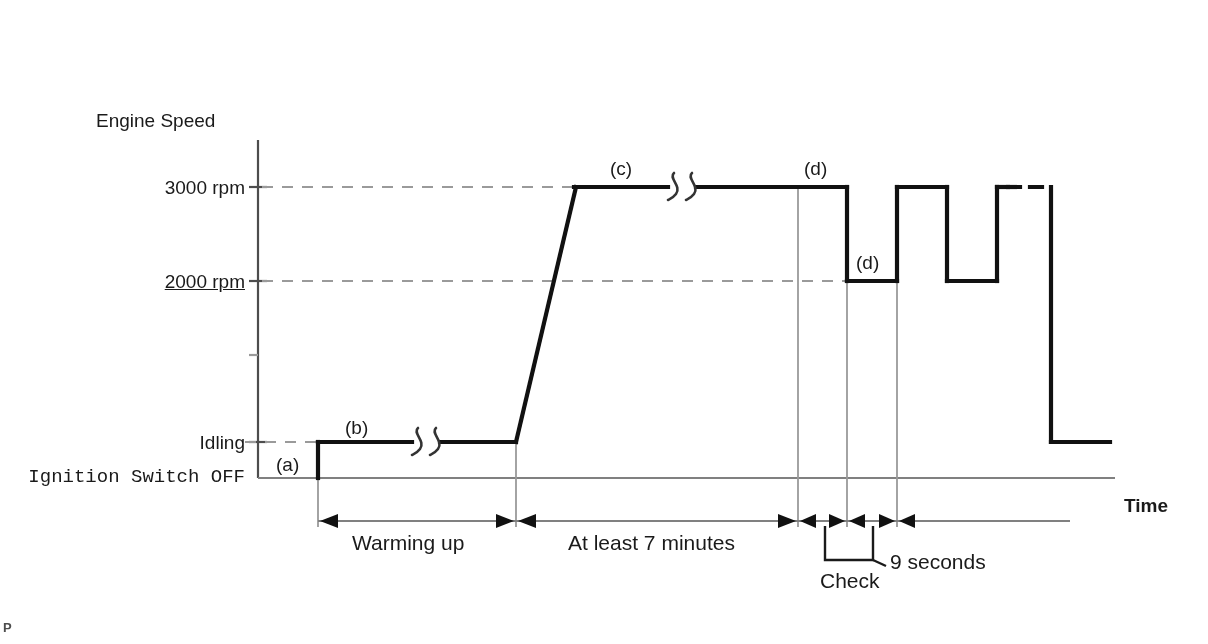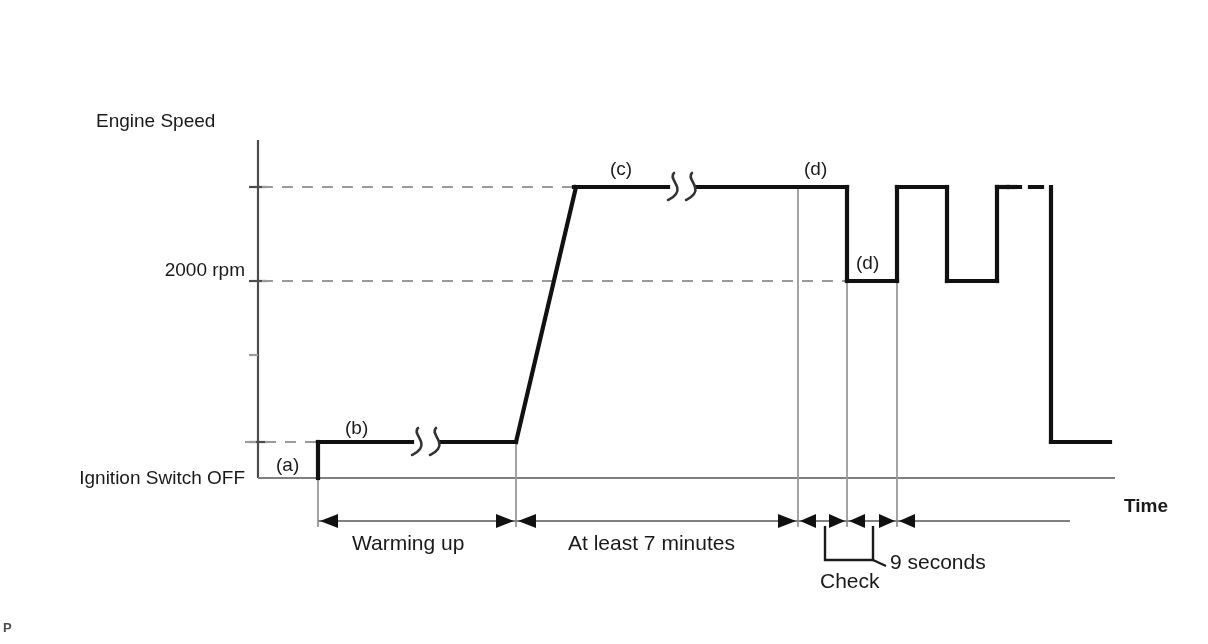--- a/index.html
+++ b/index.html
@@ -141,25 +141,27 @@
     <g fill="none" stroke="#1a1a1a" stroke-width="2.4">
       <path d="M 825 526 L 825 560 L 873 560 L 873 526"></path>
       <path d="M 873 560 L 886 566"></path>
     </g>
 
     <g></g>
   </svg>
 
   <div class="lbl axis-title" style="left:96px; top:111px;text-align:center;">Engine Speed</div>
 
+  <div class="lbl tick-label" style="left:40px; top:178px; width:205px;">3000 rpm</div>
 
-  <div class="lbl tick-label" style="left:40px; top:260px; width:205px;">2000 rpm</div>
+  <div class="lbl tick-label" style="left:40px; top:272px; width:205px;text-decoration:underline;">2000 rpm</div>
 
+  <div class="lbl tick-label" style="left:40px; top:433px; width:205px;">Idling</div>
 
-  <div class="lbl tick-label" style="left:10px; top:468px; width:235px;">Ignition Switch OFF</div>
+  <div class="lbl tick-label" style="left:10px; top:468px; width:235px;font-family:Liberation Mono, monospace;">Ignition Switch OFF</div>
 
   <div class="lbl time-label" style="left:1124px; top:472px;margin-top:24px;">Time</div>
 
   <div class="lbl marker-label" style="left:276px; top:455px;">(a)</div>
 
   <div class="lbl marker-label" style="left:345px; top:418px;">(b)</div>
 
   <div class="lbl marker-label" style="left:610px; top:159px;">(c)</div>
 
   <div class="lbl marker-label" style="left:804px; top:159px;">(d)</div>

